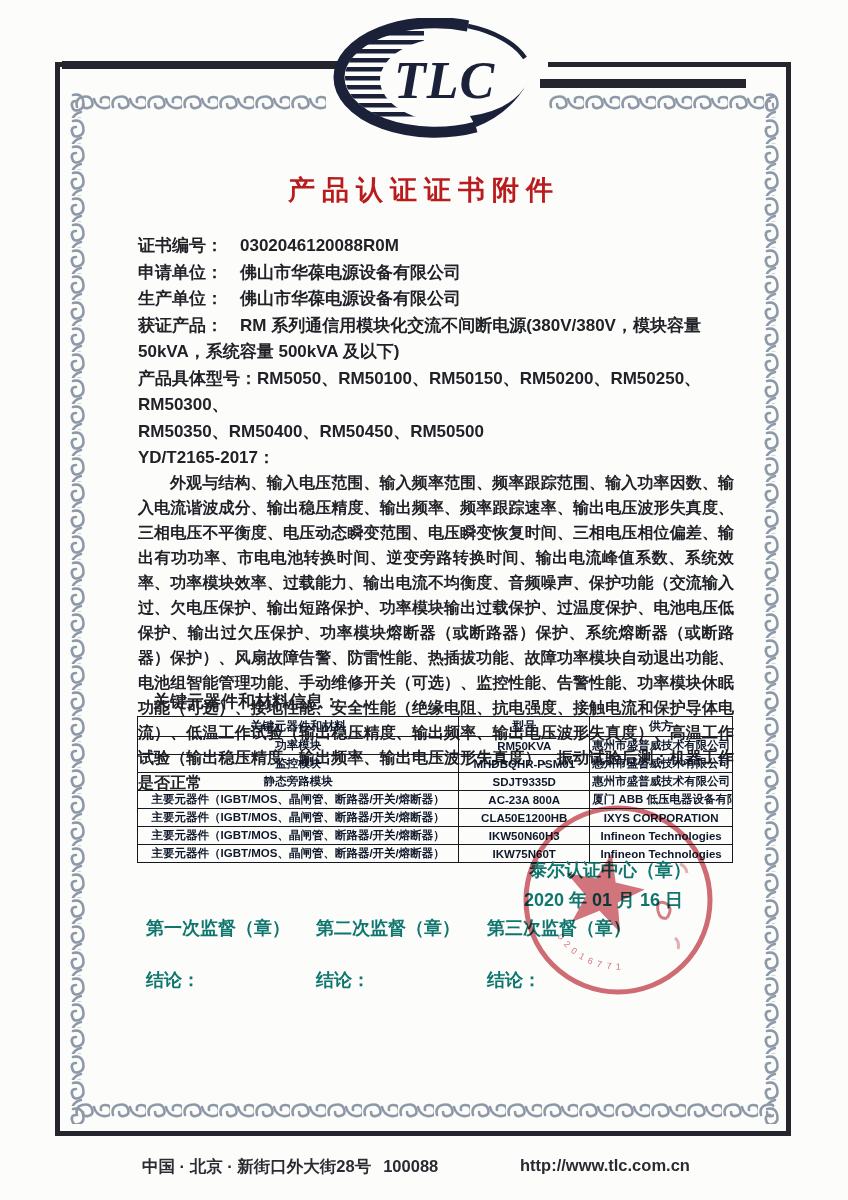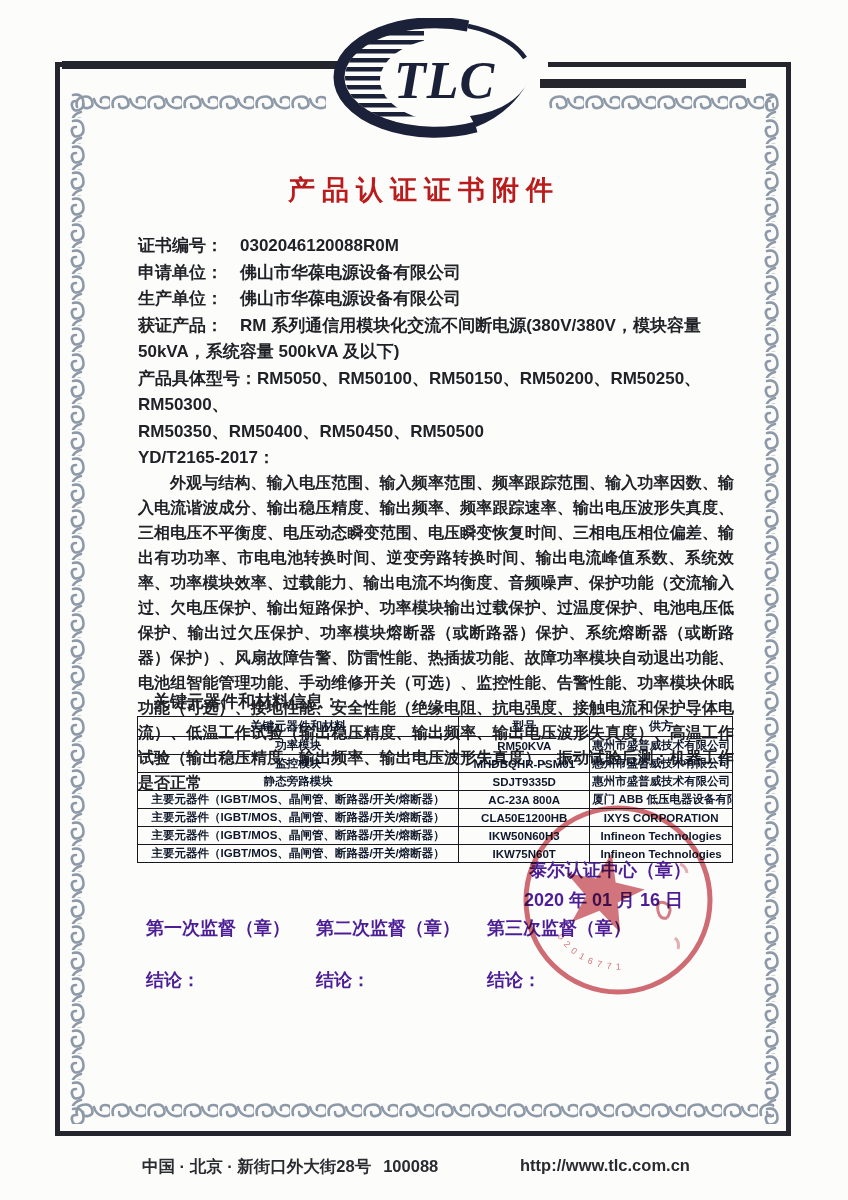--- a/index.html
+++ b/index.html
@@ -26,21 +26,21 @@
              line-height:25px;font-weight:600;text-align:justify;text-indent:2em;}
   .key-heading{position:absolute;left:138px;top:690px;font-size:17px;font-weight:600;margin-left:15px;}
   
   .tbl-wrap{position:absolute;left:137px;top:716px;width:596px;}
   table{width:100%;border-collapse:collapse;table-layout:fixed;}
   th,td{border:1.6px solid #17181d;font-size:11.5px;font-weight:600;
         text-align:center;vertical-align:middle;padding:1px 2px;height:14px;
         overflow:hidden;white-space:nowrap;color:#0f172a;}
   th{font-size:12px;}
   
-  .abs-text{position:absolute;font-size:18px;font-weight:600;color:#4c1d95;}
+  .abs-text{position:absolute;font-size:18px;font-weight:600;color:#0f766e;}
   .seal{position:absolute;left:515px;top:798px;width:206px;height:206px;
         mix-blend-mode:multiply;opacity:.88;}
   
   .footer-left{position:absolute;left:142px;top:1156px;font-size:16.5px;font-weight:600;color:#2a2b30;}
   .footer-left .post{margin-left:12px;}
   .footer-url{position:absolute;left:520px;top:1156px;font-size:16.5px;font-weight:600;color:#2a2b30;}
 </style>
 </head>
 <body>
 

